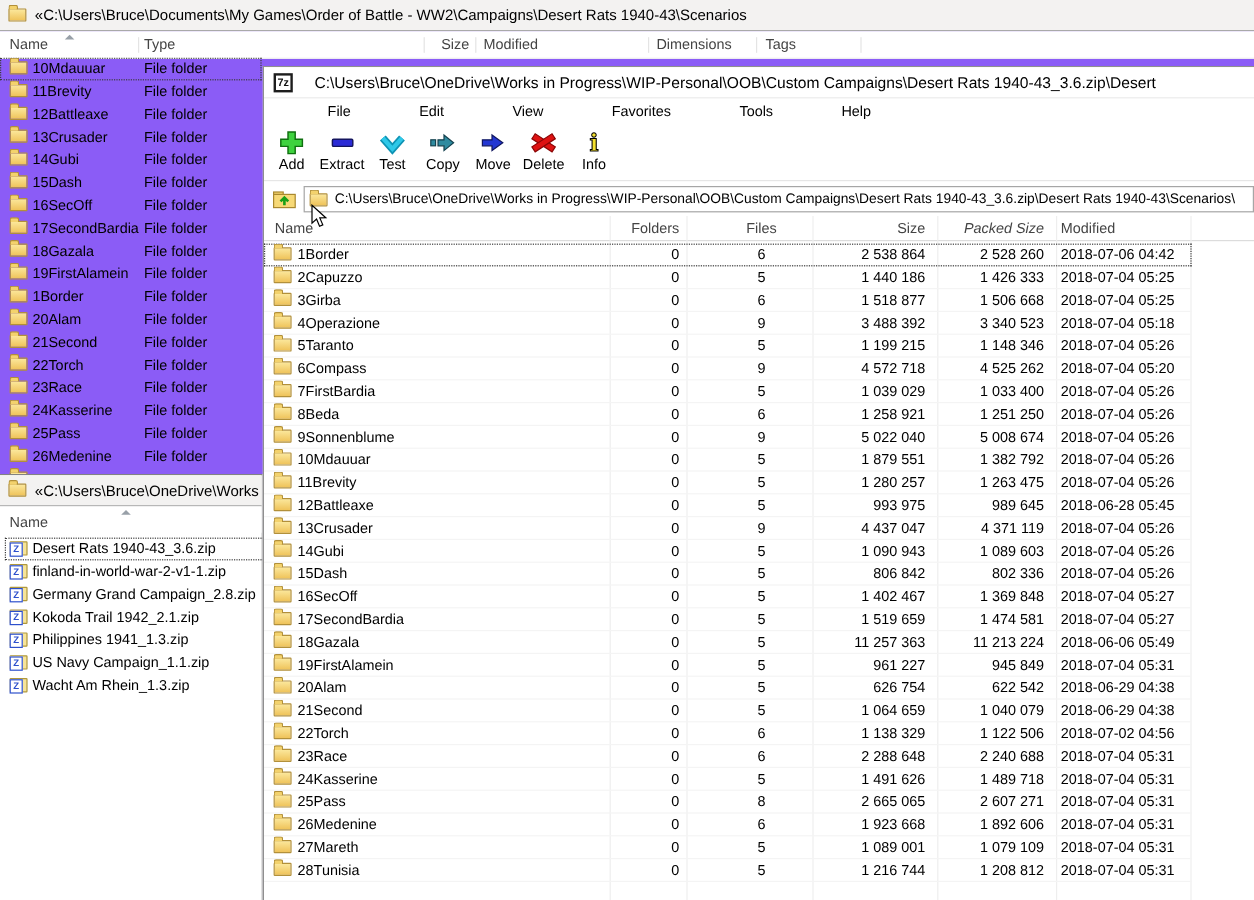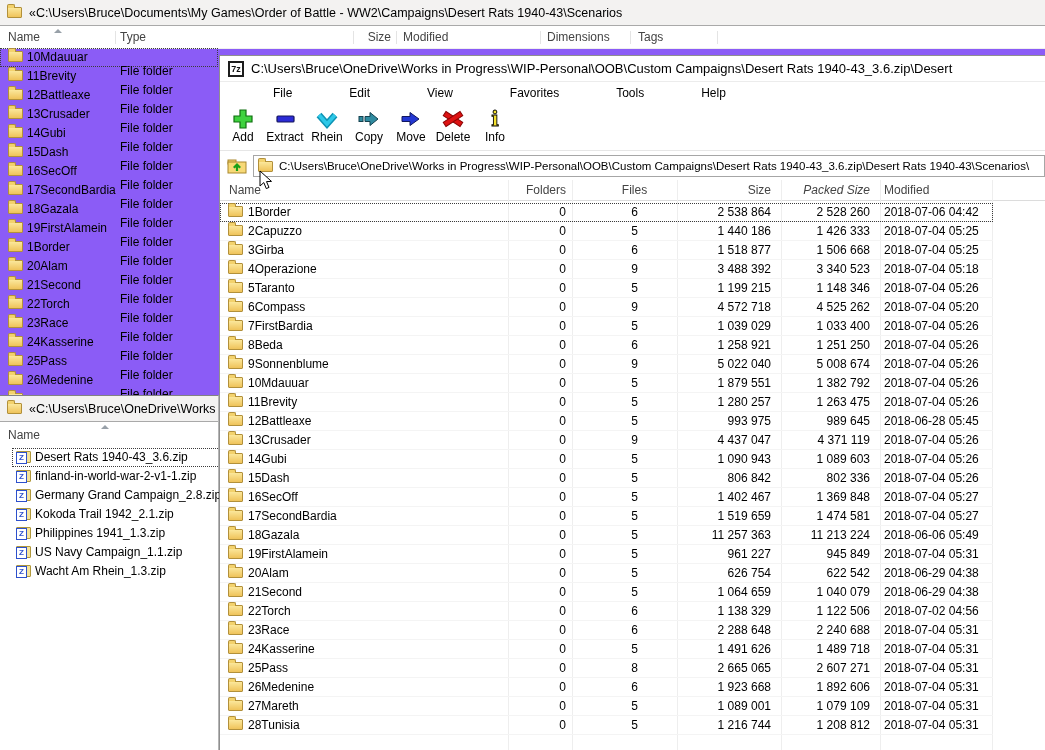--- a/index.html
+++ b/index.html
@@ -23,35 +23,35 @@
   .abar{position:absolute;left:0;top:0;width:100%;height:26px;background:#f3f2f1;border-bottom:1px solid #a9a9a9;
         display:flex;align-items:center;gap:7px;padding-left:7px;box-sizing:border-box;font-size:12.5px;
         white-space:nowrap;overflow:hidden;}
   #bgwin .hdr{position:absolute;left:0;top:26px;width:1045px;height:22px;background:#fff;color:#444;
         border-bottom:1px solid #efefef;}
   .hcell{position:absolute;top:4px;white-space:nowrap;}
   #bg-rows{position:absolute;left:0;top:48px;width:219px;height:347px;overflow:hidden;}
   .bgrow{position:relative;height:19px;width:218px;}
   .bgrow .ico{position:absolute;left:8px;top:3px;}
   .bgrow .nm{position:absolute;left:27px;top:2px;white-space:nowrap;}
-  .bgrow .tp{position:absolute;left:120px;top:2px;white-space:nowrap;margin-top:14px;}
+  .bgrow .tp{position:absolute;left:120px;top:2px;white-space:nowrap;}
   
   #zipwin{position:absolute;left:0;top:395px;width:219px;height:355px;background:#fff;
         border-top:1px solid #828282;border-right:1px solid #b5b5b5;box-sizing:border-box;}
   #zipwin .abar{height:26px;}
   #zipwin .hdr2{position:absolute;left:0;top:26px;width:100%;height:22px;color:#444;background:#fff;}
-  #zip-rows{position:absolute;left:12px;top:52px;width:258px;}
+  #zip-rows{position:absolute;left:4px;top:52px;width:258px;}
   .ziprow{position:relative;height:19px;width:218px;}
   .ziprow .ico{position:absolute;left:4px;top:3px;}
   .ziprow .nm{position:absolute;left:23px;top:2px;white-space:nowrap;}
   
   #szwin{position:absolute;left:219px;top:55px;width:826px;height:695px;background:#fff;
         border-left:1px solid #8f8f8f;border-top:1px solid #8f8f8f;box-sizing:border-box;}
   .titlebar{position:absolute;left:0;top:0;width:100%;height:26px;background:#fff;border-bottom:1px solid #ececec;
-        display:flex;align-items:center;gap:7px;padding-left:8px;box-sizing:border-box;overflow:hidden;}
+        display:flex;align-items:center;gap:18px;padding-left:8px;box-sizing:border-box;overflow:hidden;}
   .sz-ico{width:16px;height:16px;border:2px solid #1d1d1d;background:#fff;box-sizing:border-box;flex:none;
         font-size:9px;font-weight:bold;color:#111;display:flex;align-items:center;justify-content:center;}
   .title-text{font-size:13px;white-space:nowrap;}
   .menubar{position:absolute;left:0;top:26px;width:100%;height:21px;display:flex;align-items:center;
         padding-left:5px;box-sizing:border-box;}
   .menu-item{padding:2px 9px 2px 7px;white-space:nowrap;margin-left:41px;}
   .toolbar{position:absolute;left:0;top:47px;width:100%;height:47px;display:flex;padding-left:2px;}
   .tbtn{width:42px;display:flex;flex-direction:column;align-items:center;padding-top:4px;}
   .tbtn .tico{height:23px;display:flex;align-items:center;}
   .tbtn .tlabel{margin-top:0px;white-space:nowrap;}
@@ -270,21 +270,21 @@
           </span>
           <span class="tlabel">Extract</span>
         </div>
         <div class="tbtn">
           <span class="tico">
             <svg width="26" height="22" viewBox="0 0 26 22">
               <path d="M5 7 L13 16 L21 7" stroke="#0e93b4" stroke-width="6.5" fill="none"></path>
               <path d="M5 7 L13 16 L21 7" stroke="#2ec8e8" stroke-width="3.5" fill="none"></path>
             </svg>
           </span>
-          <span class="tlabel">Rhein</span>
+          <span class="tlabel">Test</span>
         </div>
         <div class="tbtn">
           <span class="tico">
             <svg width="26" height="22" viewBox="0 0 26 22">
               <rect x="3" y="8.5" width="4" height="5" fill="#2f8ba0" stroke="#14414e"></rect>
               <path d="M9 8.5 h5 V4.5 L22 11 L14 17.5 V13.5 H9 z" fill="#2f8ba0" stroke="#14414e" stroke-width="1"></path>
             </svg>
           </span>
           <span class="tlabel">Copy</span>
         </div>

